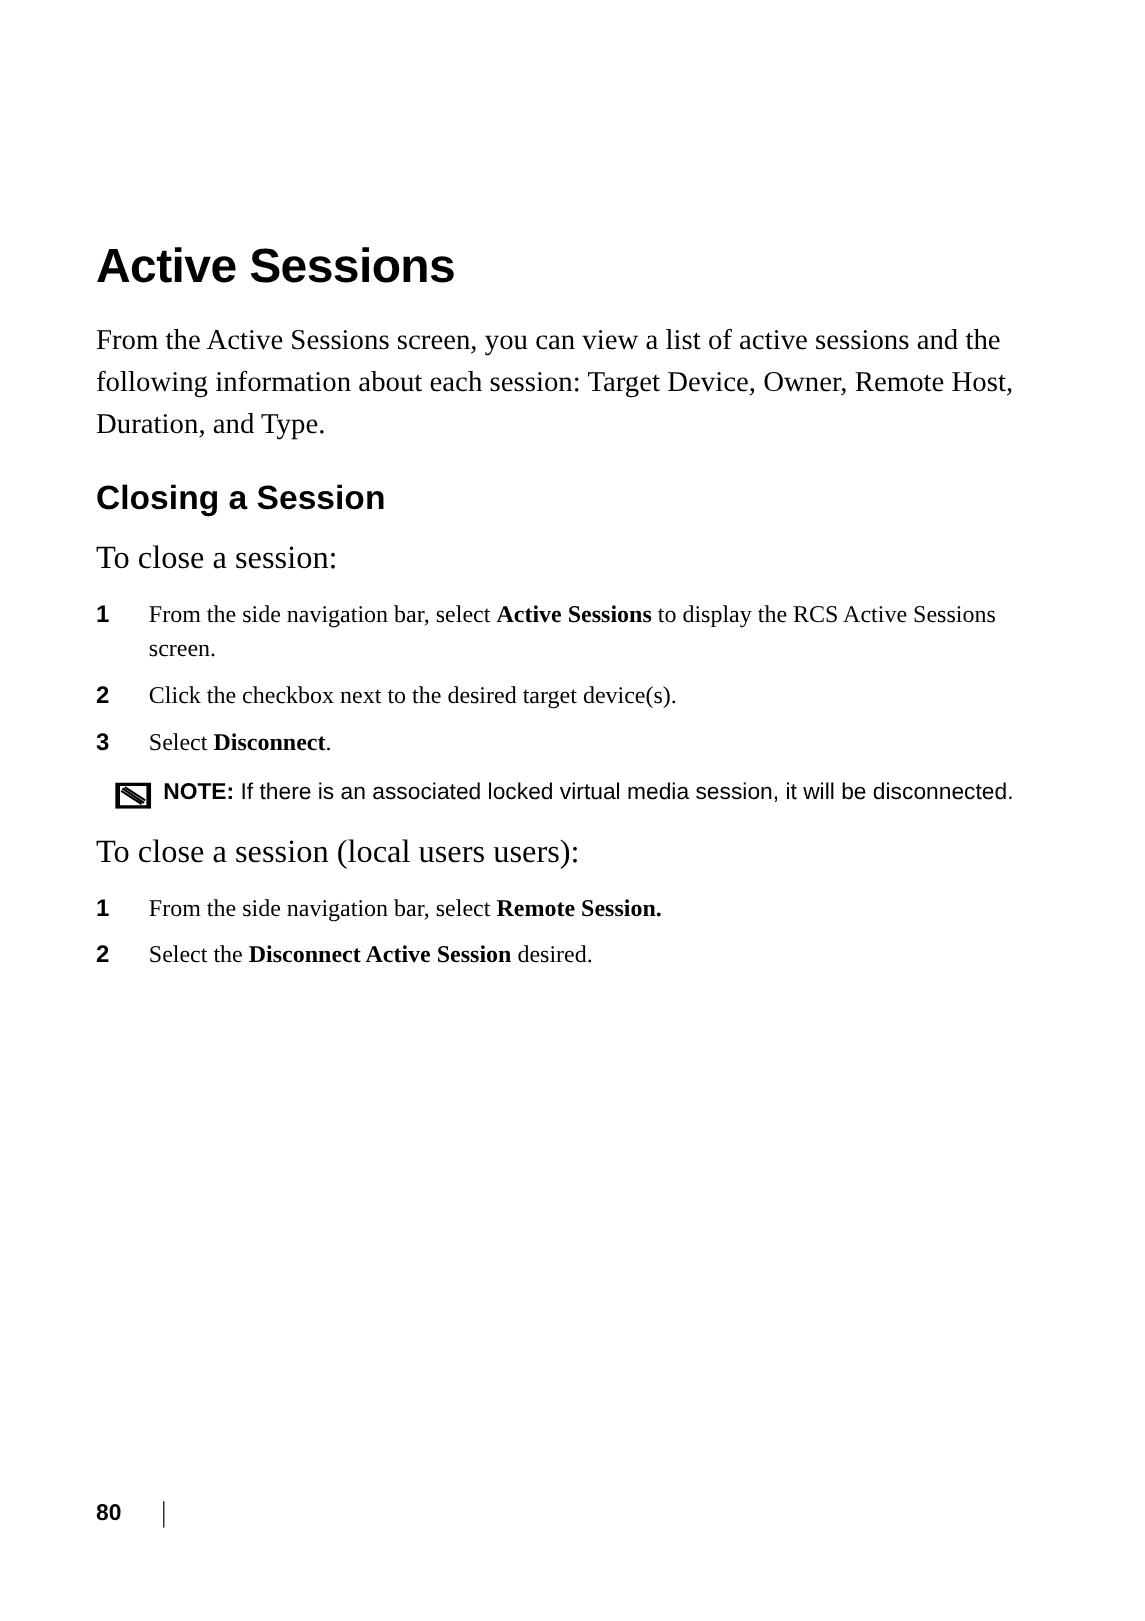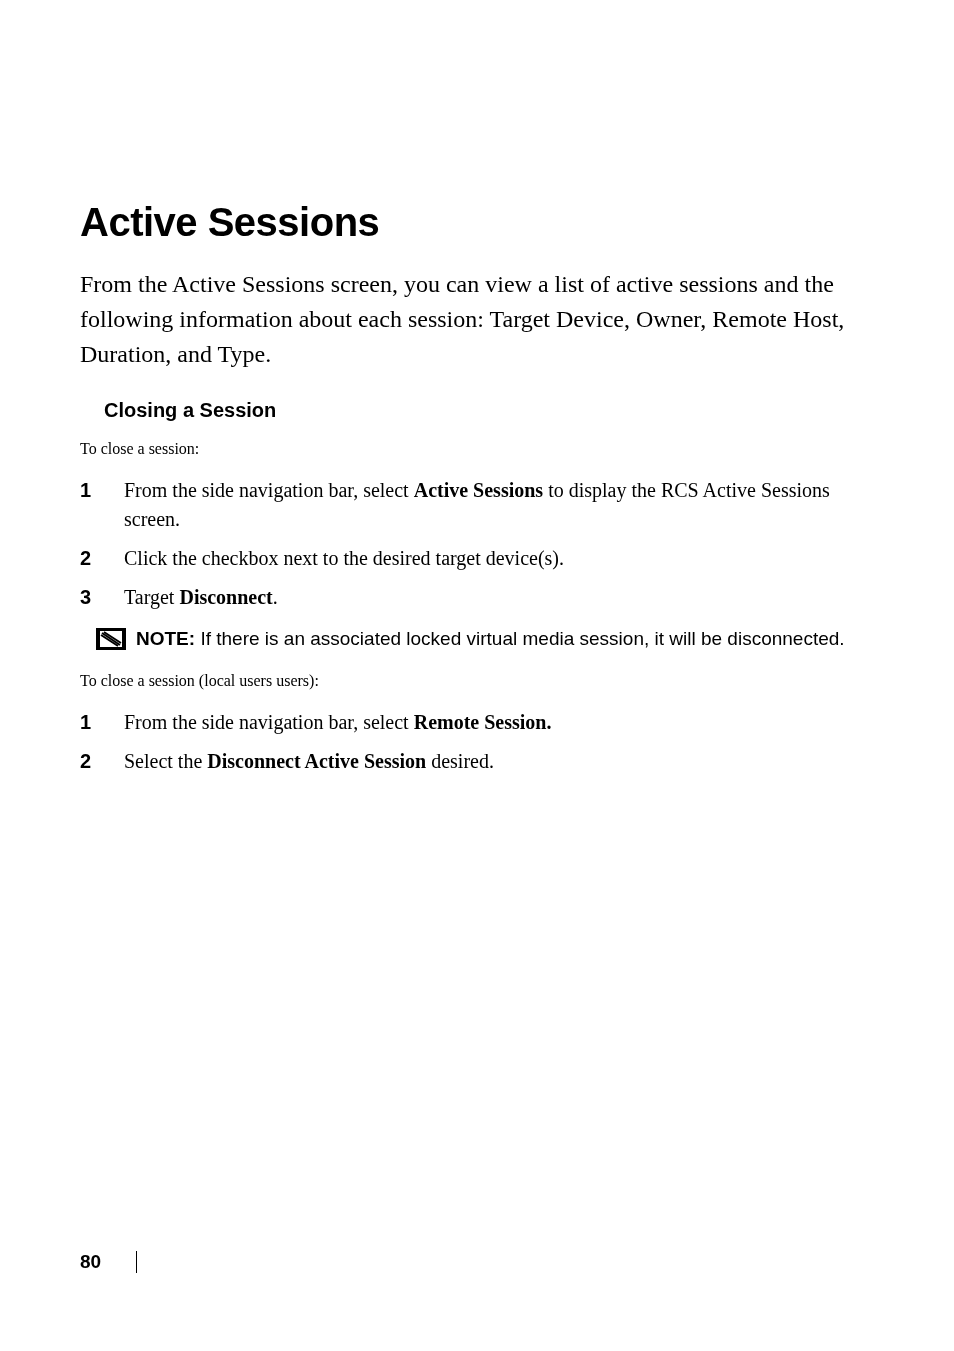--- a/index.html
+++ b/index.html
@@ -26,26 +26,25 @@
       letter-spacing: -0.5px;
     }
     .intro-para {
       font-size: 24px;
       line-height: 1.45;
       margin-bottom: 28px;
     }
     .sub-heading {
       font-family: Arial, Helvetica, sans-serif;
       font-weight: bold;
-      font-size: 20px;
+      font-size: 28px;
       margin-bottom: 18px;
-      margin-left: 24px;
     }
     .lead-text {
-      font-size: 16px;
+      font-size: 27px;
       margin-bottom: 18px;
     }
     .ordered-list {
       list-style: none;
       margin-bottom: 14px;
     }
     .ordered-list li {
       display: flex;
       align-items: flex-start;
       font-size: 20px;
@@ -59,21 +58,21 @@
       flex-shrink: 0;
     }
     .step-text {
       flex: 1;
     }
     .step-text .bold {
       font-weight: bold;
     }
     .note-block {
       display: flex;
-      align-items: flex-start;
+      align-items: flex-end;
       gap: 10px;
       margin-bottom: 20px;
       padding-left: 16px;
     }
     .note-icon {
       width: 30px;
       height: 22px;
       flex-shrink: 0;
       margin-top: 2px;
     }
@@ -125,21 +124,21 @@
     </li>
     <li>
       <span class="step-num">2</span>
       <span class="step-text">
         <span>Click the checkbox next to the desired target device(s).</span><span class="bold"></span><span></span>
       </span>
     </li>
     <li>
       <span class="step-num">3</span>
       <span class="step-text">
-        <span>Target </span><span class="bold">Disconnect</span><span>.</span>
+        <span>Select </span><span class="bold">Disconnect</span><span>.</span>
       </span>
     </li>
   </ol>
 
   <div class="note-block">
     <span class="note-icon">
       <svg viewBox="0 0 30 22" width="30" height="22">
         <path d="M 0 0 L 30 0 L 30 22 L 0 22 Z" fill="#000"></path>
         <path d="M 4 3 L 26 3 L 26 19 L 4 19 Z" fill="#fff"></path>
         <path d="M 6 5 L 24 17 M 8 4 L 25 15 M 5 7 L 22 18" stroke="#000" stroke-width="1.8"></path>

